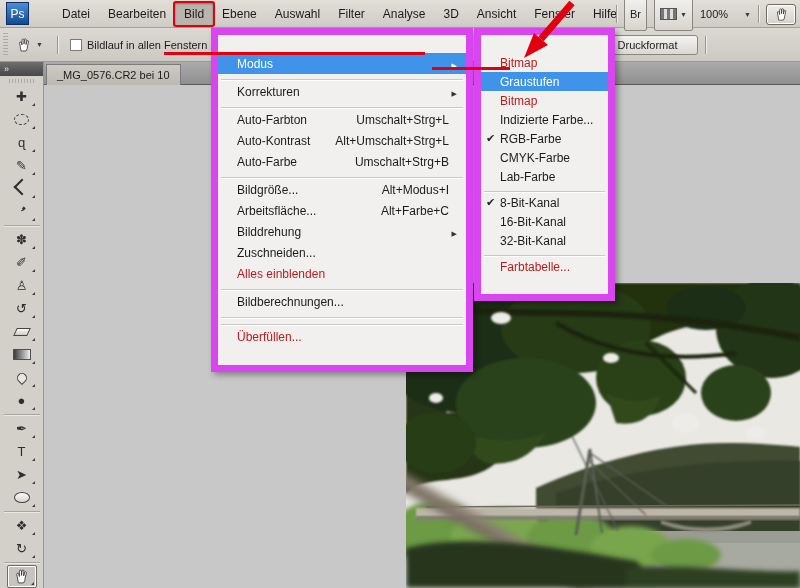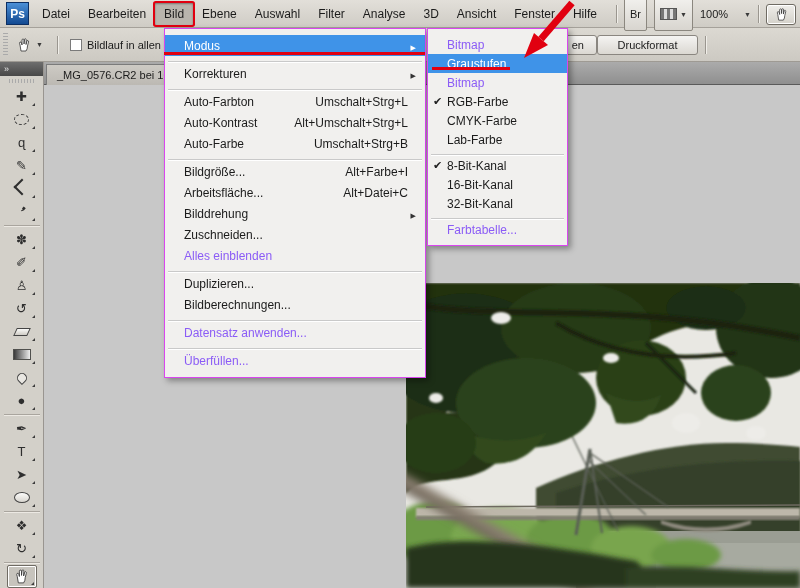--- a/index.html
+++ b/index.html
@@ -5,21 +5,21 @@
   :root{
     --accent_blue:#3f93e8; --annotation_red:#e10010; --workspace_gray:#c8c8c8;
     --chrome_gray:#d6d2cb; --menu_bg:#f1f0ee;
   }
   *{box-sizing:border-box; margin:0; padding:0;}
   html,body{width:800px;height:588px;overflow:hidden;}
   body{font-family:"Liberation Sans","DejaVu Sans",sans-serif;background:var(--workspace_gray);position:relative;font-size:12px;color:#1b1b1b;}
 
   
   .menubar{position:absolute;left:0;top:0;width:800px;height:28px;background:linear-gradient(#e2dfd9,#cfccc5);border-bottom:1px solid #a5a19a;display:flex;align-items:center;z-index:40;}
-  .ps-logo{width:23px;height:23px;margin:0 4px 0 6px;border-radius:0;background:linear-gradient(#4b8fd6,#134a92);border:1px solid #0d2f63;color:#fff;font-weight:bold;font-size:12px;display:flex;align-items:center;justify-content:center;}
+  .ps-logo{width:23px;height:23px;margin:0 24px 0 6px;border-radius:0;background:linear-gradient(#4b8fd6,#134a92);border:1px solid #0d2f63;color:#fff;font-weight:normal;font-size:12px;display:flex;align-items:center;justify-content:center;}
   .mb-item{padding:4px 9px;border-radius:1px;cursor:default;}
   .mb-item.pressed{background:#b9b5ad;box-shadow:inset 0 1px 2px rgba(0,0,0,.35);}
   .mb-item.annotated{box-shadow:inset 0 1px 2px rgba(0,0,0,.35),0 0 0 2px var(--annotation_red);}
   .mb-right{position:absolute;right:4px;top:0;height:28px;display:flex;align-items:center;gap:7px;}
   .vsep{width:1px;height:18px;background:#9a968f;box-shadow:1px 0 0 #f0eee9;}
   .chip{border:1px solid #8b877f;border-radius:2px;background:linear-gradient(#f2f1ee,#d8d5cf);padding:10px 5px;font-size:11px;display:flex;align-items:center;gap:3px;}
   .film{width:17px;height:12px;border:1px solid #555;background:repeating-linear-gradient(90deg,#777 0 3px,#ddd 3px 6px);}
   .dd{font-size:7px;color:#3a3a3a;}
   .zoom-val{font-size:11px;}
   .hand-btn{border:1px solid #6f6b63;border-radius:3px;background:linear-gradient(#efeeea,#d4d1ca);box-shadow:inset 0 0 0 1px #fff;width:30px;height:21px;display:flex;align-items:center;justify-content:center;}
@@ -54,34 +54,34 @@
   .tool.eyedropper_shape .glyph{transform:rotate(40deg);font-size:15px;}
   .tool.gradient_shape .glyph{width:18px;height:11px;border:1px solid #50504d;background:linear-gradient(90deg,#3a3a3a,#eee);}
   .tool.blur_shape .glyph{width:10px;height:10px;background:#e9e7e2;border:1px solid #444;border-radius:50% 50% 50% 0;transform:rotate(-45deg);}
   .tool.oval_shape .glyph{width:16px;height:11px;border:1px solid #444;border-radius:50%;background:linear-gradient(#fbfbf9,#d8d5cf);}
   .tool.eraser_shape .glyph{width:14px;height:8px;background:linear-gradient(#fafaf8,#cfccc5);border:1px solid #444;transform:skewX(-25deg);}
   .tool svg.hand-svg{display:none;}
   .tool.hand_shape svg.hand-svg{display:block;}
   .tool-sep{width:36px;height:1px;background:#a9a59e;box-shadow:0 1px 0 #ece9e3;margin:2px 0;flex:none;}
 
   
-  .menu{position:absolute;background:var(--menu_bg);border:1px solid #d946ef;box-shadow:3px 3px 6px rgba(0,0,0,.35);z-index:50;padding:6px 0;}
+  .menu{position:absolute;background:var(--menu_bg);border:7px solid #d946ef;box-shadow:3px 3px 6px rgba(0,0,0,.35);z-index:50;padding:18px 0;margin-left:47px;}
   .menu-bild{left:164px;top:28px;width:262px;}
   .menu-modus{left:427px;top:28px;width:141px;}
   .mi{display:flex;align-items:center;height:21px;padding:0 9px 0 5px;cursor:default;}
   .menu-modus .mi{height:19px;}
   .mi .check{width:14px;flex:none;font-size:11px;color:#222;}
   .mi .lbl{flex:1;white-space:nowrap;}
   .mi .sc{margin-left:18px;white-space:nowrap;}
   .mi .sub{width:8px;flex:none;text-align:right;}
   .mi.arrow .sub::before{content:"▶";font-size:7px;color:#333;}
   .mi.checked .check::before{content:"✔";}
   .mi.highlight{background:var(--accent_blue);color:#fff;}
   .mi.highlight.arrow .sub::before{color:#fff;}
-  .mi.disabled{color:#8b5cf6;}
+  .mi.disabled{color:#b91c1c;}
   .mi.disabled.arrow .sub::before{color:#a2a2a2;}
   .mi.separator{height:7px;padding:0;}
   .mi.separator::before{content:"";display:block;width:calc(100% - 6px);margin:3px auto 0;height:1px;background:#c9c9c9;box-shadow:0 1px 0 #fff;}
 
   
   .ann{position:absolute;z-index:60;background:var(--annotation_red);}
   .ann-modus-line{left:164px;top:52px;width:261px;height:3px;}
   .ann-grau-line{left:432px;top:67px;width:78px;height:3px;}
   .ann-arrow{position:absolute;left:510px;top:0px;width:72px;height:62px;z-index:70;}
 
@@ -382,27 +382,27 @@
       </div>
       <div class="mi separator">
         
         
         
         
       </div>
       <div class="mi">
         <span class="check"></span>
         <span class="lbl">Bildgröße...</span>
-        <span class="sc">Alt+Farbe+I</span>
+        <span class="sc">Alt+Modus+I</span>
         <span class="sub"></span>
       </div>
       <div class="mi">
         <span class="check"></span>
         <span class="lbl">Arbeitsfläche...</span>
-        <span class="sc">Alt+Datei+C</span>
+        <span class="sc">Alt+Farbe+C</span>
         <span class="sub"></span>
       </div>
       <div class="mi arrow">
         <span class="check"></span>
         <span class="lbl">Bilddrehung</span>
         <span class="sc"></span>
         <span class="sub"></span>
       </div>
       <div class="mi">
         <span class="check"></span>
@@ -417,41 +417,29 @@
         <span class="sub"></span>
       </div>
       <div class="mi separator">
         
         
         
         
       </div>
       <div class="mi">
         <span class="check"></span>
-        <span class="lbl">Duplizieren...</span>
-        <span class="sc"></span>
-        <span class="sub"></span>
-      </div>
-      <div class="mi">
-        <span class="check"></span>
         <span class="lbl">Bildberechnungen...</span>
         <span class="sc"></span>
         <span class="sub"></span>
       </div>
       <div class="mi separator">
         
         
         
         
-      </div>
-      <div class="mi disabled">
-        <span class="check"></span>
-        <span class="lbl">Datensatz anwenden...</span>
-        <span class="sc"></span>
-        <span class="sub"></span>
       </div>
       <div class="mi separator">
         
         
         
         
       </div>
       <div class="mi disabled">
         <span class="check"></span>
         <span class="lbl">Überfüllen...</span>
@@ -472,20 +460,26 @@
       </div>
       <div class="mi highlight">
         <span class="check"></span>
         <span class="lbl">Graustufen</span>
         <span class="sc"></span>
         <span class="sub"></span>
       </div>
       <div class="mi disabled">
         <span class="check"></span>
         <span class="lbl">Bitmap</span>
+        <span class="sc"></span>
+        <span class="sub"></span>
+      </div>
+      <div class="mi">
+        <span class="check"></span>
+        <span class="lbl">Indizierte Farbe...</span>
         <span class="sc"></span>
         <span class="sub"></span>
       </div>
       <div class="mi checked">
         <span class="check"></span>
         <span class="lbl">RGB-Farbe</span>
         <span class="sc"></span>
         <span class="sub"></span>
       </div>
       <div class="mi">

